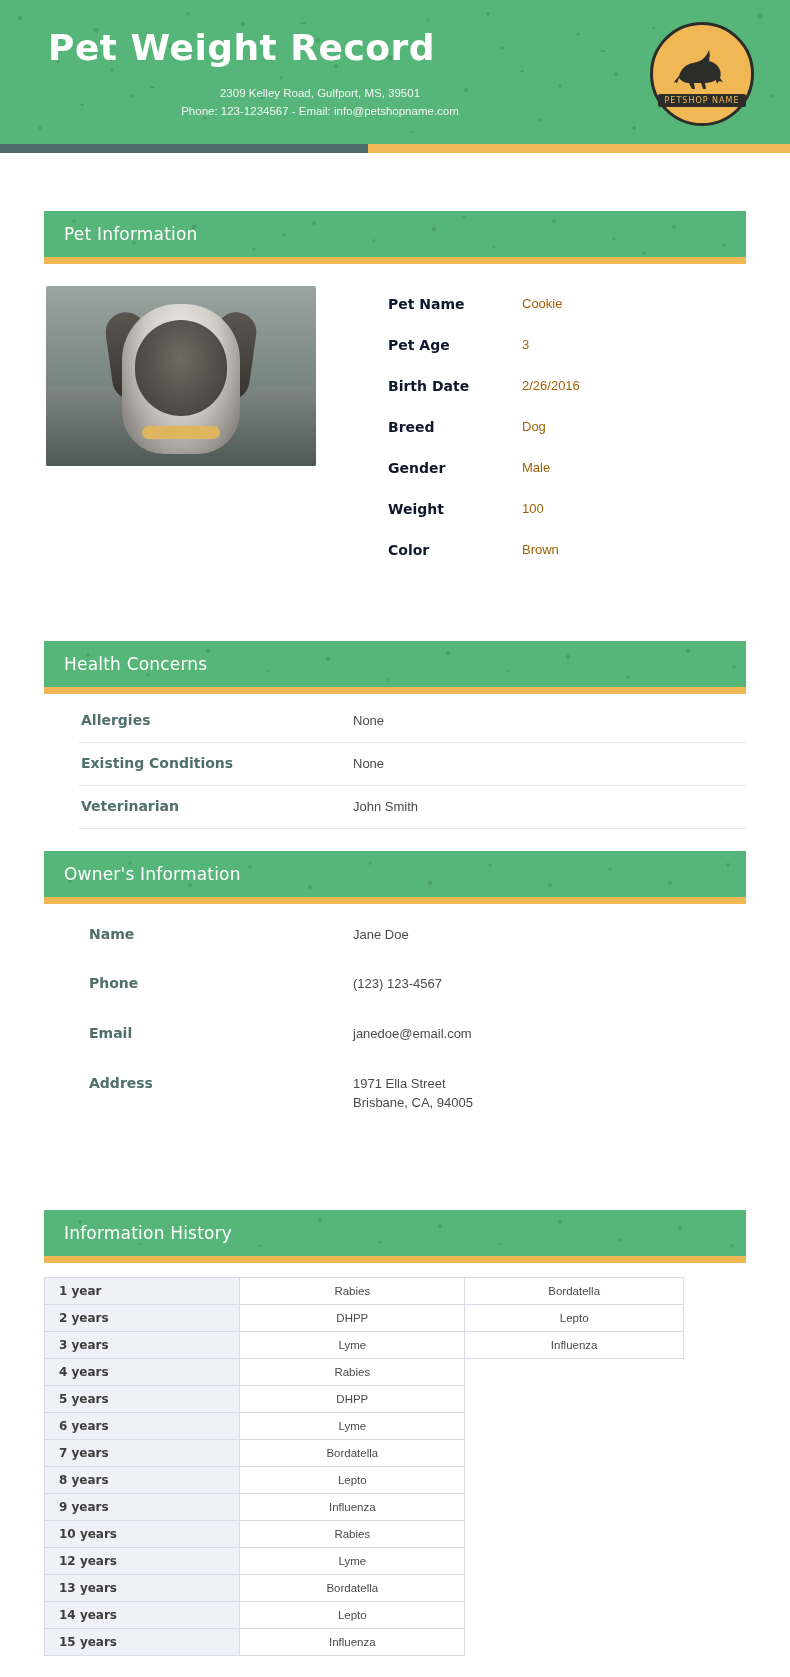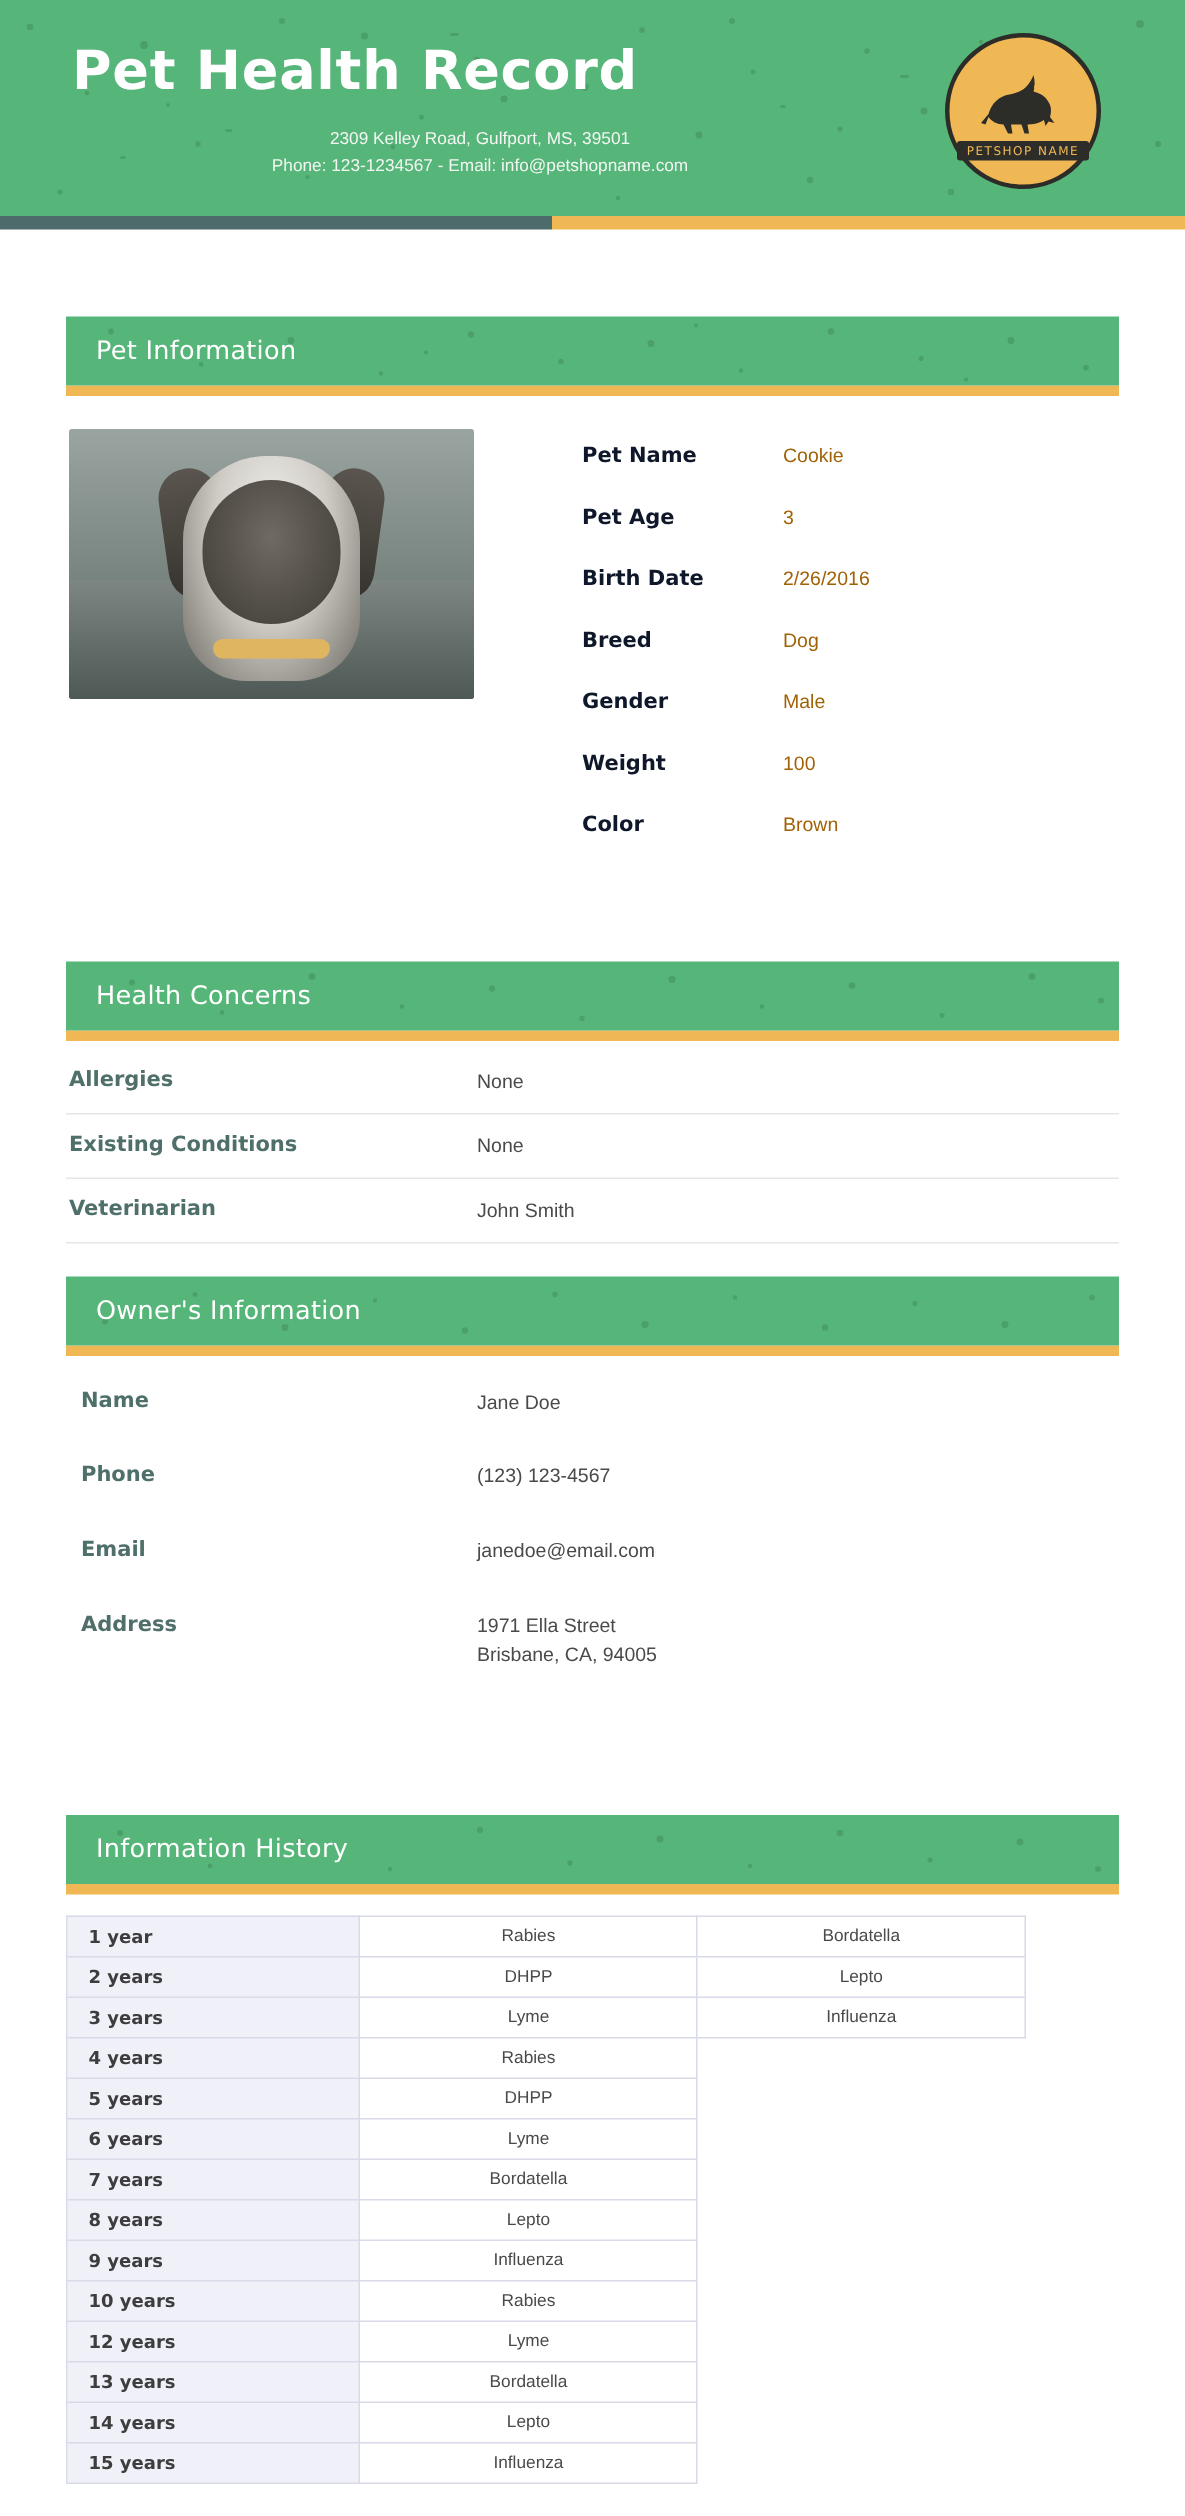--- a/index.html
+++ b/index.html
@@ -36,21 +36,21 @@
   .addr {
     margin-top: 16px;
     text-align: center;
     font-size: 11.5px;
     color: #f2f7f3;
     line-height: 1.6;
     padding-right: 150px;
   }
   .logo {
     position: absolute;
-    right: 56px;
+    right: 36px;
     top: 22px;
     width: 104px;
     height: 104px;
     border-radius: 50%;
     background: #f0b755;
     border: 3px solid #2c2c28;
     display: flex;
     flex-direction: column;
     align-items: center;
     justify-content: center;
@@ -140,20 +140,21 @@
   }
   .pet-value { font-size: 13px; color: #a16207; }
 
   
   .rows { margin-top: 6px; }
   .row {
     display: flex;
     align-items: flex-start;
     padding: 12px 0 11px 2px;
     border-bottom: 1px solid #e6e6e6;
+    margin-left: 35px;
   }
   .row:last-child { border-bottom: 1px solid #e6e6e6; }
   .row .lbl {
     width: 272px;
     font-family: "DejaVu Sans", sans-serif;
     font-weight: bold;
     font-size: 14px;
     color: #4f6f6a;
   }
   .row .val { font-size: 13px; color: #4a4a4a; line-height: 1.45; }
@@ -226,21 +227,21 @@
         <circle cx="772" cy="96" r="2.0"></circle>
       <rect x="150" y="86" width="5" height="2" rx="1"></rect>
         <rect x="300" y="22" width="6" height="2" rx="1"></rect>
       <rect x="450" y="108" width="5" height="2" rx="1"></rect>
         <rect x="600" y="50" width="6" height="2" rx="1"></rect>
       <rect x="80" y="104" width="4" height="2" rx="1"></rect>
         <rect x="520" y="70" width="4" height="2" rx="1"></rect>
     </g>
   </svg>
   <div class="header-inner">
-    <div class="doc-title">Pet Health Record</div>
+    <div class="doc-title">Pet Weight Record</div>
     <div class="addr">
       <div>2309 Kelley Road, Gulfport, MS, 39501</div>
       <div>Phone: 123-1234567 - Email: info@petshopname.com</div>
     </div>
     <div class="logo">
       <svg class="logo-dog" width="62" height="46" viewBox="0 0 62 46">
         <g fill="#2c2c28">
           <path d="M8 30c2-7 7-12 14-13 4-1 8-2 11-5 2-2 4-5 5-8 1 4 1 8 0 11 4 1 8 3 10 7 2 3 2 7 1 10l3 4-4-1-2 3-1-4c-3 2-7 3-11 3l1 6h-3l-2-6h-7l1 6h-3l-3-6c-4 0-8-2-10-5l-2 5-3-1 5-6z"></path>
           <circle cx="40" cy="12" r="1.6" fill="#f0b755"></circle>
         </g>

